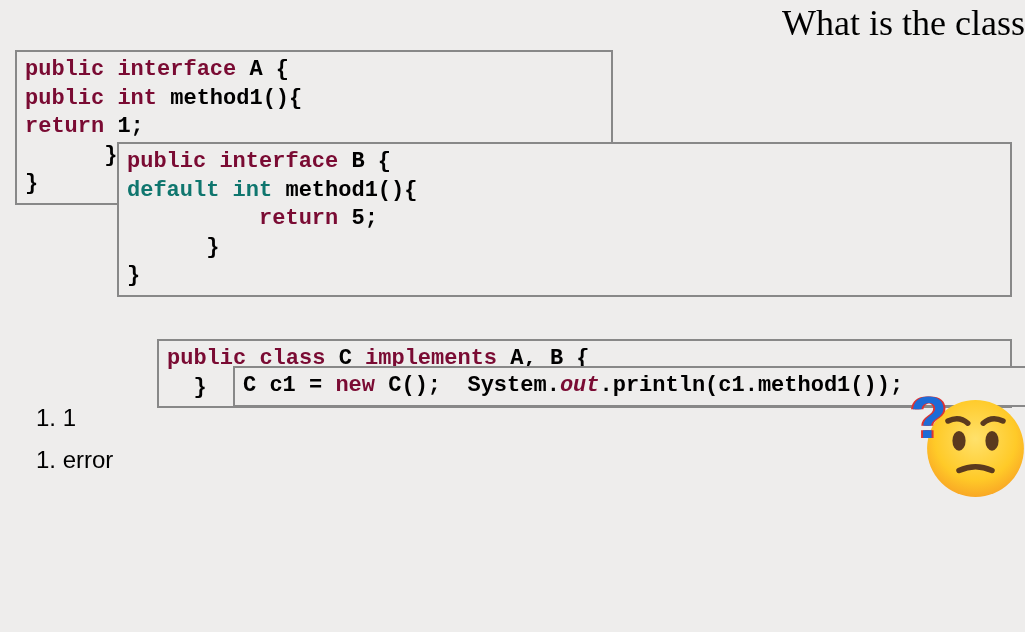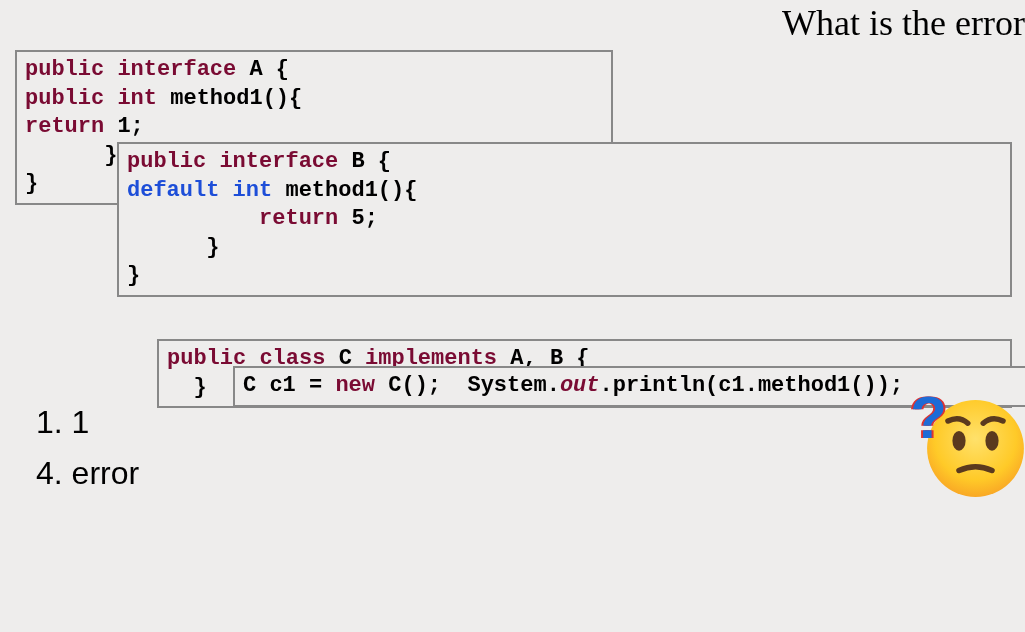--- a/index.html
+++ b/index.html
@@ -46,29 +46,29 @@
       left: 157px;
       width: 855px;
       margin-top: 41px;
     }
     .box-d {
       top: 366px;
       left: 233px;
       width: 879px;
     }
     .kw-red { color: #7a0b33; }
-    .kw-default { color: #1d4ed8; }
+    .kw-default { color: #0f766e; }
     .txt-black { color: #000; }
     .static-italic { color: #7a0b33; font-style: italic; }
     .options {
       position: absolute;
       top: 404px;
       left: 36px;
       font-family: Arial, sans-serif;
-      font-size: 32px;
+      font-size: 24px;
       color: #000;
     }
     .options li {
       list-style: none;
       margin-bottom: 14px;
     }
     .emoji-thinking {
       position: absolute;
       right: 0;
       top: 388px;
@@ -83,42 +83,42 @@
       font-size: 60px;
       font-weight: bold;
       color: #1e6bd6;
       text-shadow: 2px 0 0 #d33, -2px 0 0 #d33;
       z-index: 10;
     }
   </style>
 </head>
 <body>
 
-<div class="question-title">What is the error</div>
+<div class="question-title">What is the class</div>
 
 <div class="code-box box-a"><span class="kw-red">public interface</span><span class="txt-black"> A {</span>
 <span class="kw-red">public int</span><span class="txt-black"> method1(){</span>
 <span class="kw-red">return </span><span class="txt-black">1;</span>
 <span class="txt-black">      }</span>
 <span class="txt-black">}</span></div>
 
 <div class="code-box box-b"><span class="kw-red">public interface</span><span class="txt-black"> B {</span>
 <span class="kw-default">default int</span><span class="txt-black"> method1(){</span>
 <span>          </span><span class="kw-red">return </span><span class="txt-black">5;</span>
 <span class="txt-black">      }</span>
 <span class="txt-black">}</span></div>
 
 <div class="code-box box-c"><span class="kw-red">public class</span><span class="txt-black"> C </span><span class="kw-red">implements</span><span class="txt-black"> A, B {</span>
 <span class="txt-black">  }</span></div>
 
 <div class="code-box box-d"><span class="txt-black">C c1 = </span><span class="kw-red">new </span><span class="txt-black">C();  System.</span><span class="static-italic">out</span><span class="txt-black">.println(c1.method1());</span></div>
 
 <ol class="options">
   <li>1. 1</li>
-  <li>4. error</li>
+  <li>1. error</li>
 </ol>
 
 <div class="question-mark">?</div>
 
 <svg class="emoji-thinking" viewBox="0 0 100 100">
   <defs>
     <radialGradient id="faceGrad" cx="50%" cy="40%" r="60%">
       <stop offset="0%" stop-color="#ffe16b"></stop>
       <stop offset="70%" stop-color="#ffca28"></stop>
       <stop offset="100%" stop-color="#f9a825"></stop>

